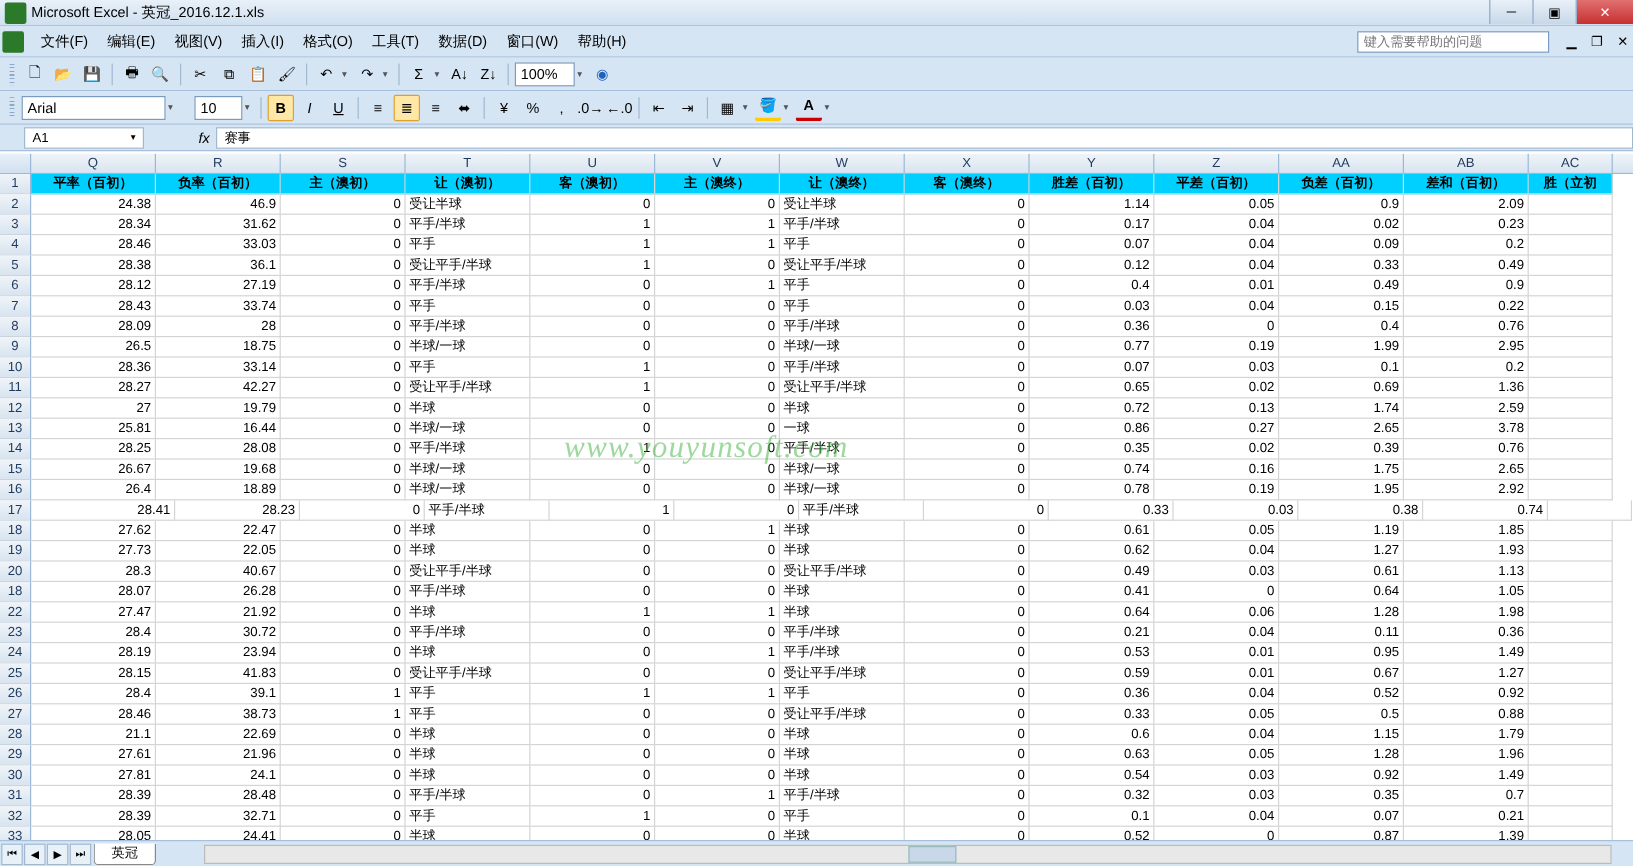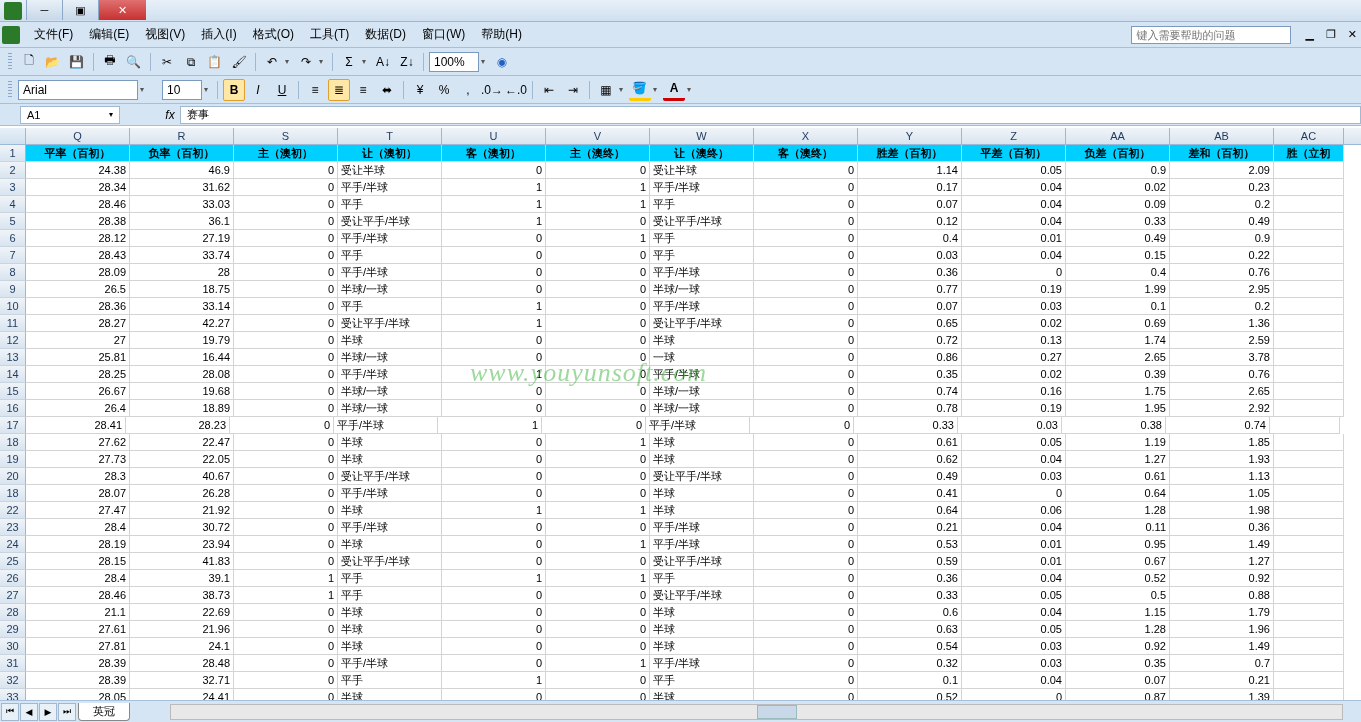--- a/index.html
+++ b/index.html
@@ -61,20 +61,21 @@
 .hscroll-thumb { position: absolute; left: 50%; width: 40px; height: 100%; background: #c8d8e8; border: 1px solid #9bb; }
 
 
 .watermark { position: absolute; top: 358px; left: 470px; font-size: 26px; font-style: italic; color: rgba(60,180,60,0.5); pointer-events: none; font-family: serif; letter-spacing: 1px; }
 </style>
 </head>
 <body>
 
 <div class="titlebar">
   <span class="titlebar-icon"></span>
+  <span class="titlebar-text">Microsoft Excel - 英冠_2016.12.1.xls</span>
   <div class="win-controls">
     <div class="win-btn">─</div>
     <div class="win-btn">▣</div>
     <div class="win-btn close">✕</div>
   </div>
 </div>
 
 <div class="menubar">
   <span class="menu-excel-icon"></span>
   <span class="menu-item">文件(F)</span>
@@ -464,21 +465,21 @@
           <div class="cell num" style="width: 104px;">0</div>
           <div class="cell txt" style="width: 104px;">半球/一球</div>
           <div class="cell num" style="width: 104px;">0</div>
           <div class="cell num" style="width: 104px;">0.78</div>
           <div class="cell num" style="width: 104px;">0.19</div>
           <div class="cell num" style="width: 104px;">1.95</div>
           <div class="cell num" style="width: 104px;">2.92</div>
           <div class="cell txt" style="width: 70px;"></div>
         </div>
         <div class="row">
-          <div class="cell num" style="width: 100px;">28.41</div>
+          <div class="cell num" style="width: 120px;">28.41</div>
           <div class="cell num" style="width: 104px;">28.23</div>
           <div class="cell num" style="width: 104px;">0</div>
           <div class="cell txt" style="width: 104px;">平手/半球</div>
           <div class="cell num" style="width: 104px;">1</div>
           <div class="cell num" style="width: 104px;">0</div>
           <div class="cell txt" style="width: 104px;">平手/半球</div>
           <div class="cell num" style="width: 104px;">0</div>
           <div class="cell num" style="width: 104px;">0.33</div>
           <div class="cell num" style="width: 104px;">0.03</div>
           <div class="cell num" style="width: 104px;">0.38</div>

